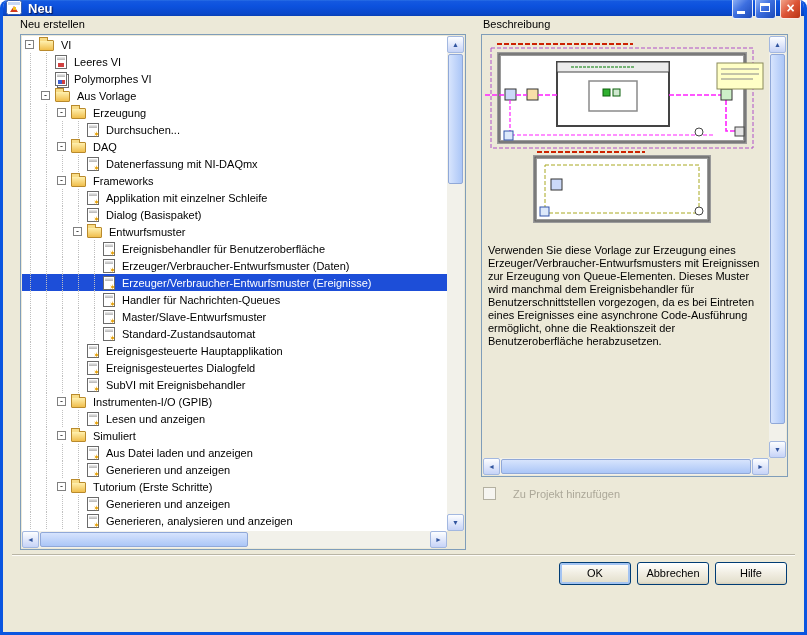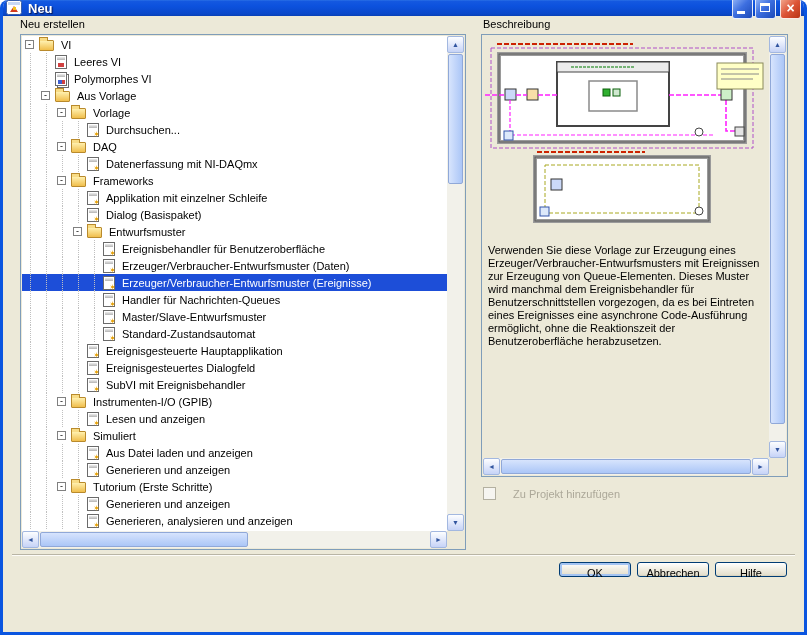--- a/index.html
+++ b/index.html
@@ -67,21 +67,21 @@
   .desc-text { position:absolute; left:5px; top:208px; width:278px; line-height:13px; color:#000; }
 
   
   .chk { position:absolute; left:480px; top:487px; display:flex; align-items:center; gap:17px; }
   .chkbox { width:13px; height:13px; background:#F6F5F0; border:1px solid #B3B0A0; }
   .chklabel { color:#ACA899; }
 
   
   .divider { position:absolute; left:9px; right:9px; top:554px; height:2px; border-top:1px solid #B9B5A5; border-bottom:1px solid #FDFCF8; }
   .btnrow { position:absolute; right:17px; top:562px; display:flex; gap:6px; }
-  .xpbtn { width:72px; height:15px; border:1px solid #003C74; border-radius:3px; color:#000;
+  .xpbtn { width:72px; height:23px; border:1px solid #003C74; border-radius:3px; color:#000;
     background:linear-gradient(#FFFFFF,#F2EFE4 45%,#E4E0CE 90%,#D4CCB8);
     font-family:"Liberation Sans",sans-serif; font-size:11px; text-align:center; line-height:21px; cursor:default; }
   .xpbtn.default { box-shadow:inset 0 0 0 2px #A4C4F2; }
 </style>
 </head>
 <body>
 
 <div class="window">
 
   <div class="titlebar">
@@ -132,21 +132,21 @@
           <span class="guide"></span>
           <span class="expander">-</span>
           <span class="ticon icon-folder"></span>
           <span class="tlabel">Aus Vorlage</span>
         </div>
         <div class="trow">
           <span class="guide"></span>
           <span class="guide"></span>
           <span class="expander">-</span>
           <span class="ticon icon-folder"></span>
-          <span class="tlabel">Vorlage</span>
+          <span class="tlabel">Erzeugung</span>
         </div>
         <div class="trow">
           <span class="guide"></span>
           <span class="guide"></span>
           <span class="guide"></span>
           <span class="guide"></span>
           <span class="ticon icon-tpl"></span>
           <span class="tlabel">Durchsuchen...</span>
         </div>
         <div class="trow">

